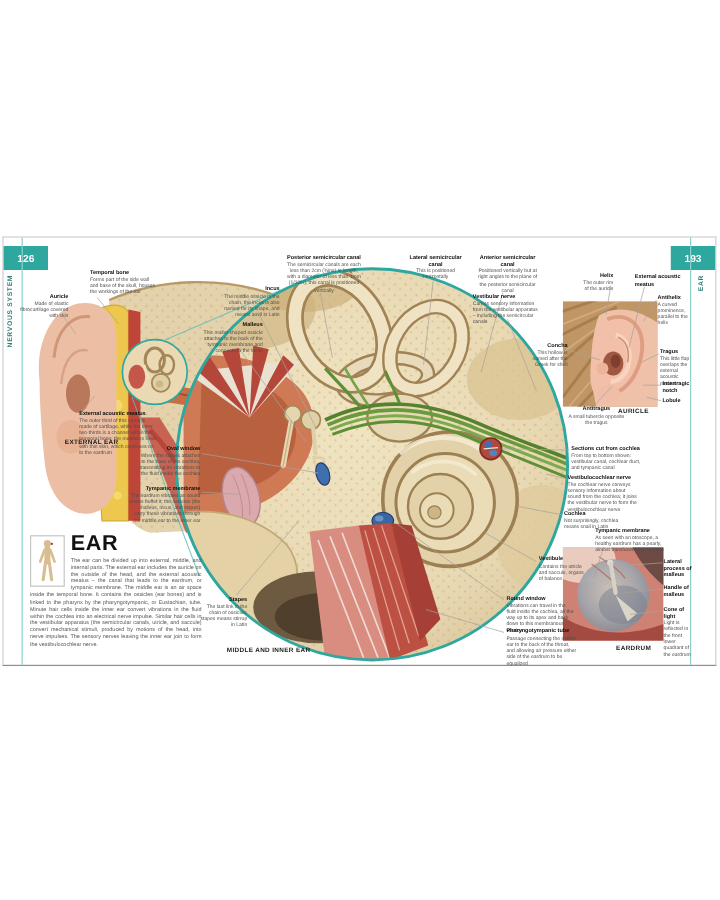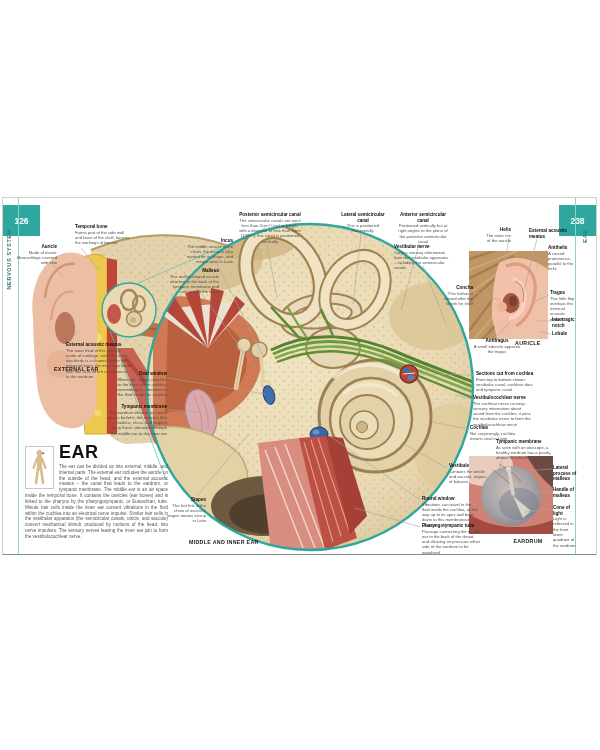--- a/index.html
+++ b/index.html
@@ -1,19 +1,19 @@
 <!DOCTYPE html>
 <html><head>
 <meta charset="utf-8">
 <style>
   html,body{margin:0;padding:0;background:#ffffff;font-family:"Liberation Sans",sans-serif;}
   #stage{position:relative;width:600px;height:750px;background:#fff;overflow:hidden;}
   #page{position:absolute;left:2px;top:197px;width:595px;height:358px;background:#fff;
         border:1px solid #cfcfcf;border-bottom:1px solid #8f8f8f;box-sizing:border-box;}
-  .tab{position:absolute;top:7px;width:37px;height:31px;display:flex;align-items:center;justify-content:center;
+  .tab{position:absolute;top:7px;width:37px;height:20px;display:flex;align-items:center;justify-content:center;
        color:#fff;font-weight:bold;font-size:8.5px;}
   #tab-left{left:0;}
   #tab-right{right:0;}
   .side-rule{position:absolute;top:0;width:1px;height:100%;}
   .vert-label{position:absolute;writing-mode:vertical-rl;transform:rotate(180deg);
        font-size:5.6px;font-weight:bold;letter-spacing:.6px;}
   #illustration-svg,#leader-svg{position:absolute;left:0;top:0;}
   #leader-svg{z-index:5;}
   #callout-layer{position:absolute;left:0;top:0;width:595px;height:358px;z-index:6;}
   .callout{position:absolute;font-size:4.2px;line-height:1.27;color:#4f4f4f;}
@@ -29,21 +29,21 @@
 </head>
 <body>
 
 <div id="stage">
   <div id="page">
 
     <div class="tab" id="tab-left" style="background:#2ea79f">
         <span>126</span>
       </div>
     <div class="tab" id="tab-right" style="background:#2ea79f">
-        <span>238</span>
+        <span>193</span>
       </div>
     <div class="side-rule" style="left:15px;background:#8fd0ca"></div>
     <div class="side-rule" style="left:572px;background:#8fd0ca"></div>
     <div class="vert-label" style="left:3px;top:31px;color:#2f7d78">NERVOUS SYSTEM</div>
     <div class="vert-label" style="left:579px;top:31px;color:#2f7d78">EAR</div>
 
     <svg id="illustration-svg" width="595" height="358" viewBox="0 0 595 358">
       <defs>
         <pattern id="speck" width="9" height="9" patternUnits="userSpaceOnUse">
           <circle cx="2" cy="3" r="1" fill="#c9ab77" opacity=".55"></circle>

